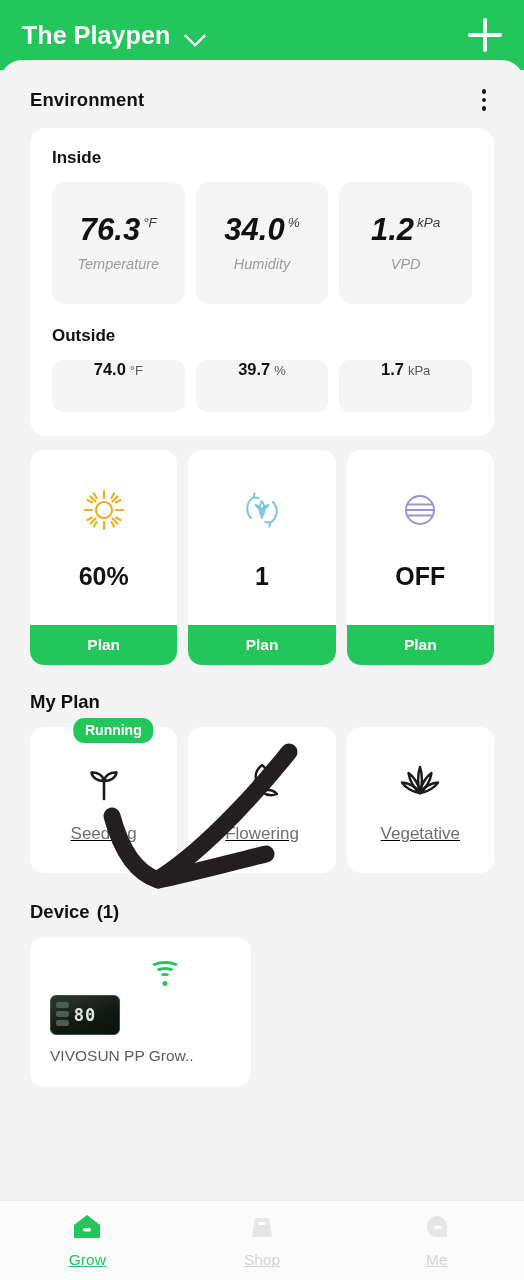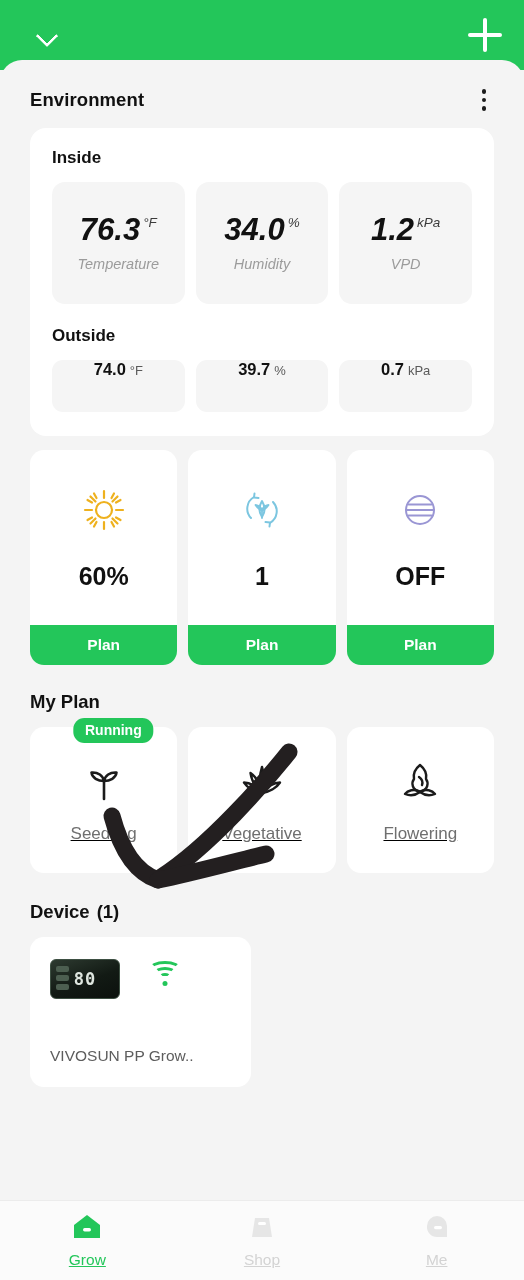--- a/index.html
+++ b/index.html
@@ -241,20 +241,21 @@
     cursor: pointer;
   }
   .dev-top { display: flex; align-items: flex-start; }
   .dev-thumb {
     width: 70px; height: 40px;
     border-radius: 6px;
     background: linear-gradient(160deg, #2d3a30 0%, #121a14 55%, #0c110d 100%);
     border: 1.5px solid #3d4f42;
     display: flex; align-items: center; justify-content: center;
     position: relative;
+    margin-top: 36px;
   }
   .dev-thumb .screen {
     font-family: "DejaVu Sans Mono", monospace;
     font-size: 17px; font-weight: bold;
     color: #dfe7e0;
     letter-spacing: 1px;
   }
   .dev-thumb .side {
     position: absolute; left: 5px; top: 6px;
     display: flex; flex-direction: column; gap: 3px;
@@ -315,20 +316,21 @@
     pointer-events: none;
     z-index: 8;
   }
 </style>
 </head>
 <body>
 
 <div id="app">
 
   <div class="header">
+    <div class="header-title">The Playpen</div>
     <div class="chevron"></div>
     <div class="plus-btn"></div>
   </div>
 
   <div class="sheet">
 
     <div class="section-head">
       <div class="section-title">Environment</div>
       <div class="kebab">
         <span></span>
@@ -368,21 +370,21 @@
         <div class="tile-row">
           <div class="tile-small">
             <span class="val">74.0</span>
             <span class="unit">°F</span>
           </div>
           <div class="tile-small">
             <span class="val">39.7</span>
             <span class="unit">%</span>
           </div>
           <div class="tile-small">
-            <span class="val">0.7</span>
+            <span class="val">1.7</span>
             <span class="unit">kPa</span>
           </div>
         </div>
       </div>
     </div>
 
     <div class="controls">
 
       <div class="ctrl">
         <div class="ctrl-icon">
@@ -453,45 +455,45 @@
             <path d="M25 42 L25 24" stroke="#1b1b1b" stroke-width="2.6" stroke-linecap="round"></path>
             <path d="M25 24 C19 24 13 21 12.5 15.5 C19 15 24 18.5 25 24 Z" fill="none" stroke="#1b1b1b" stroke-width="2.6" stroke-linejoin="round"></path>
             <path d="M25 24 C31 24 37 21 37.5 15.5 C31 15 26 18.5 25 24 Z" fill="none" stroke="#1b1b1b" stroke-width="2.6" stroke-linejoin="round"></path>
           </svg>
         </div>
         <div class="plan-label">Seedling</div>
       </div>
 
       <div class="plan-card">
         <div class="plan-icon">
+          <svg width="50" height="50" viewBox="0 0 50 50">
+            <g fill="none" stroke="#1b1b1b" stroke-width="2.4" stroke-linejoin="round" stroke-linecap="round">
+              <path d="M25 8 C30 12 32 17 31 22 C34 26 33 33 25 35 C17 33 16 26 19 22 C18 17 20 12 25 8 Z"></path>
+              <path d="M24 20 C27 22 28 25 27 28"></path>
+              <path d="M25 35 C21 38 15 39 10 37 C13 33 19 32 24 34"></path>
+              <path d="M25 35 C29 38 35 39 40 37 C37 33 31 32 26 34"></path>
+            </g>
+          </svg>
+        </div>
+        <div class="plan-label">Flowering</div>
+      </div>
+
+      <div class="plan-card">
+        <div class="plan-icon">
           <svg width="52" height="50" viewBox="0 0 52 50">
             <g fill="none" stroke="#1b1b1b" stroke-width="2.4" stroke-linejoin="round" stroke-linecap="round">
               <path d="M26 36 C23.5 29 23.5 17 26 10 C28.5 17 28.5 29 26 36 Z"></path>
               <path d="M26 36 C20 31 15.5 23 14.5 16 C19.5 19.5 24 27 26 34"></path>
               <path d="M26 36 C32 31 36.5 23 37.5 16 C32.5 19.5 28 27 26 34"></path>
               <path d="M26 36 C19 35 11.5 31 8 25.5 C14 25.5 22 30 26 35"></path>
               <path d="M26 36 C33 35 40.5 31 44 25.5 C38 25.5 30 30 26 35"></path>
             </g>
           </svg>
         </div>
         <div class="plan-label">Vegetative</div>
-      </div>
-
-      <div class="plan-card">
-        <div class="plan-icon">
-          <svg width="50" height="50" viewBox="0 0 50 50">
-            <g fill="none" stroke="#1b1b1b" stroke-width="2.4" stroke-linejoin="round" stroke-linecap="round">
-              <path d="M25 8 C30 12 32 17 31 22 C34 26 33 33 25 35 C17 33 16 26 19 22 C18 17 20 12 25 8 Z"></path>
-              <path d="M24 20 C27 22 28 25 27 28"></path>
-              <path d="M25 35 C21 38 15 39 10 37 C13 33 19 32 24 34"></path>
-              <path d="M25 35 C29 38 35 39 40 37 C37 33 31 32 26 34"></path>
-            </g>
-          </svg>
-        </div>
-        <div class="plan-label">Flowering</div>
       </div>
     </div>
 
     <div class="dev-title">
       <span>Device</span>
       <span>(1)</span>
     </div>
     <div class="devices">
       <div class="dev-card">
         <div class="dev-top">

